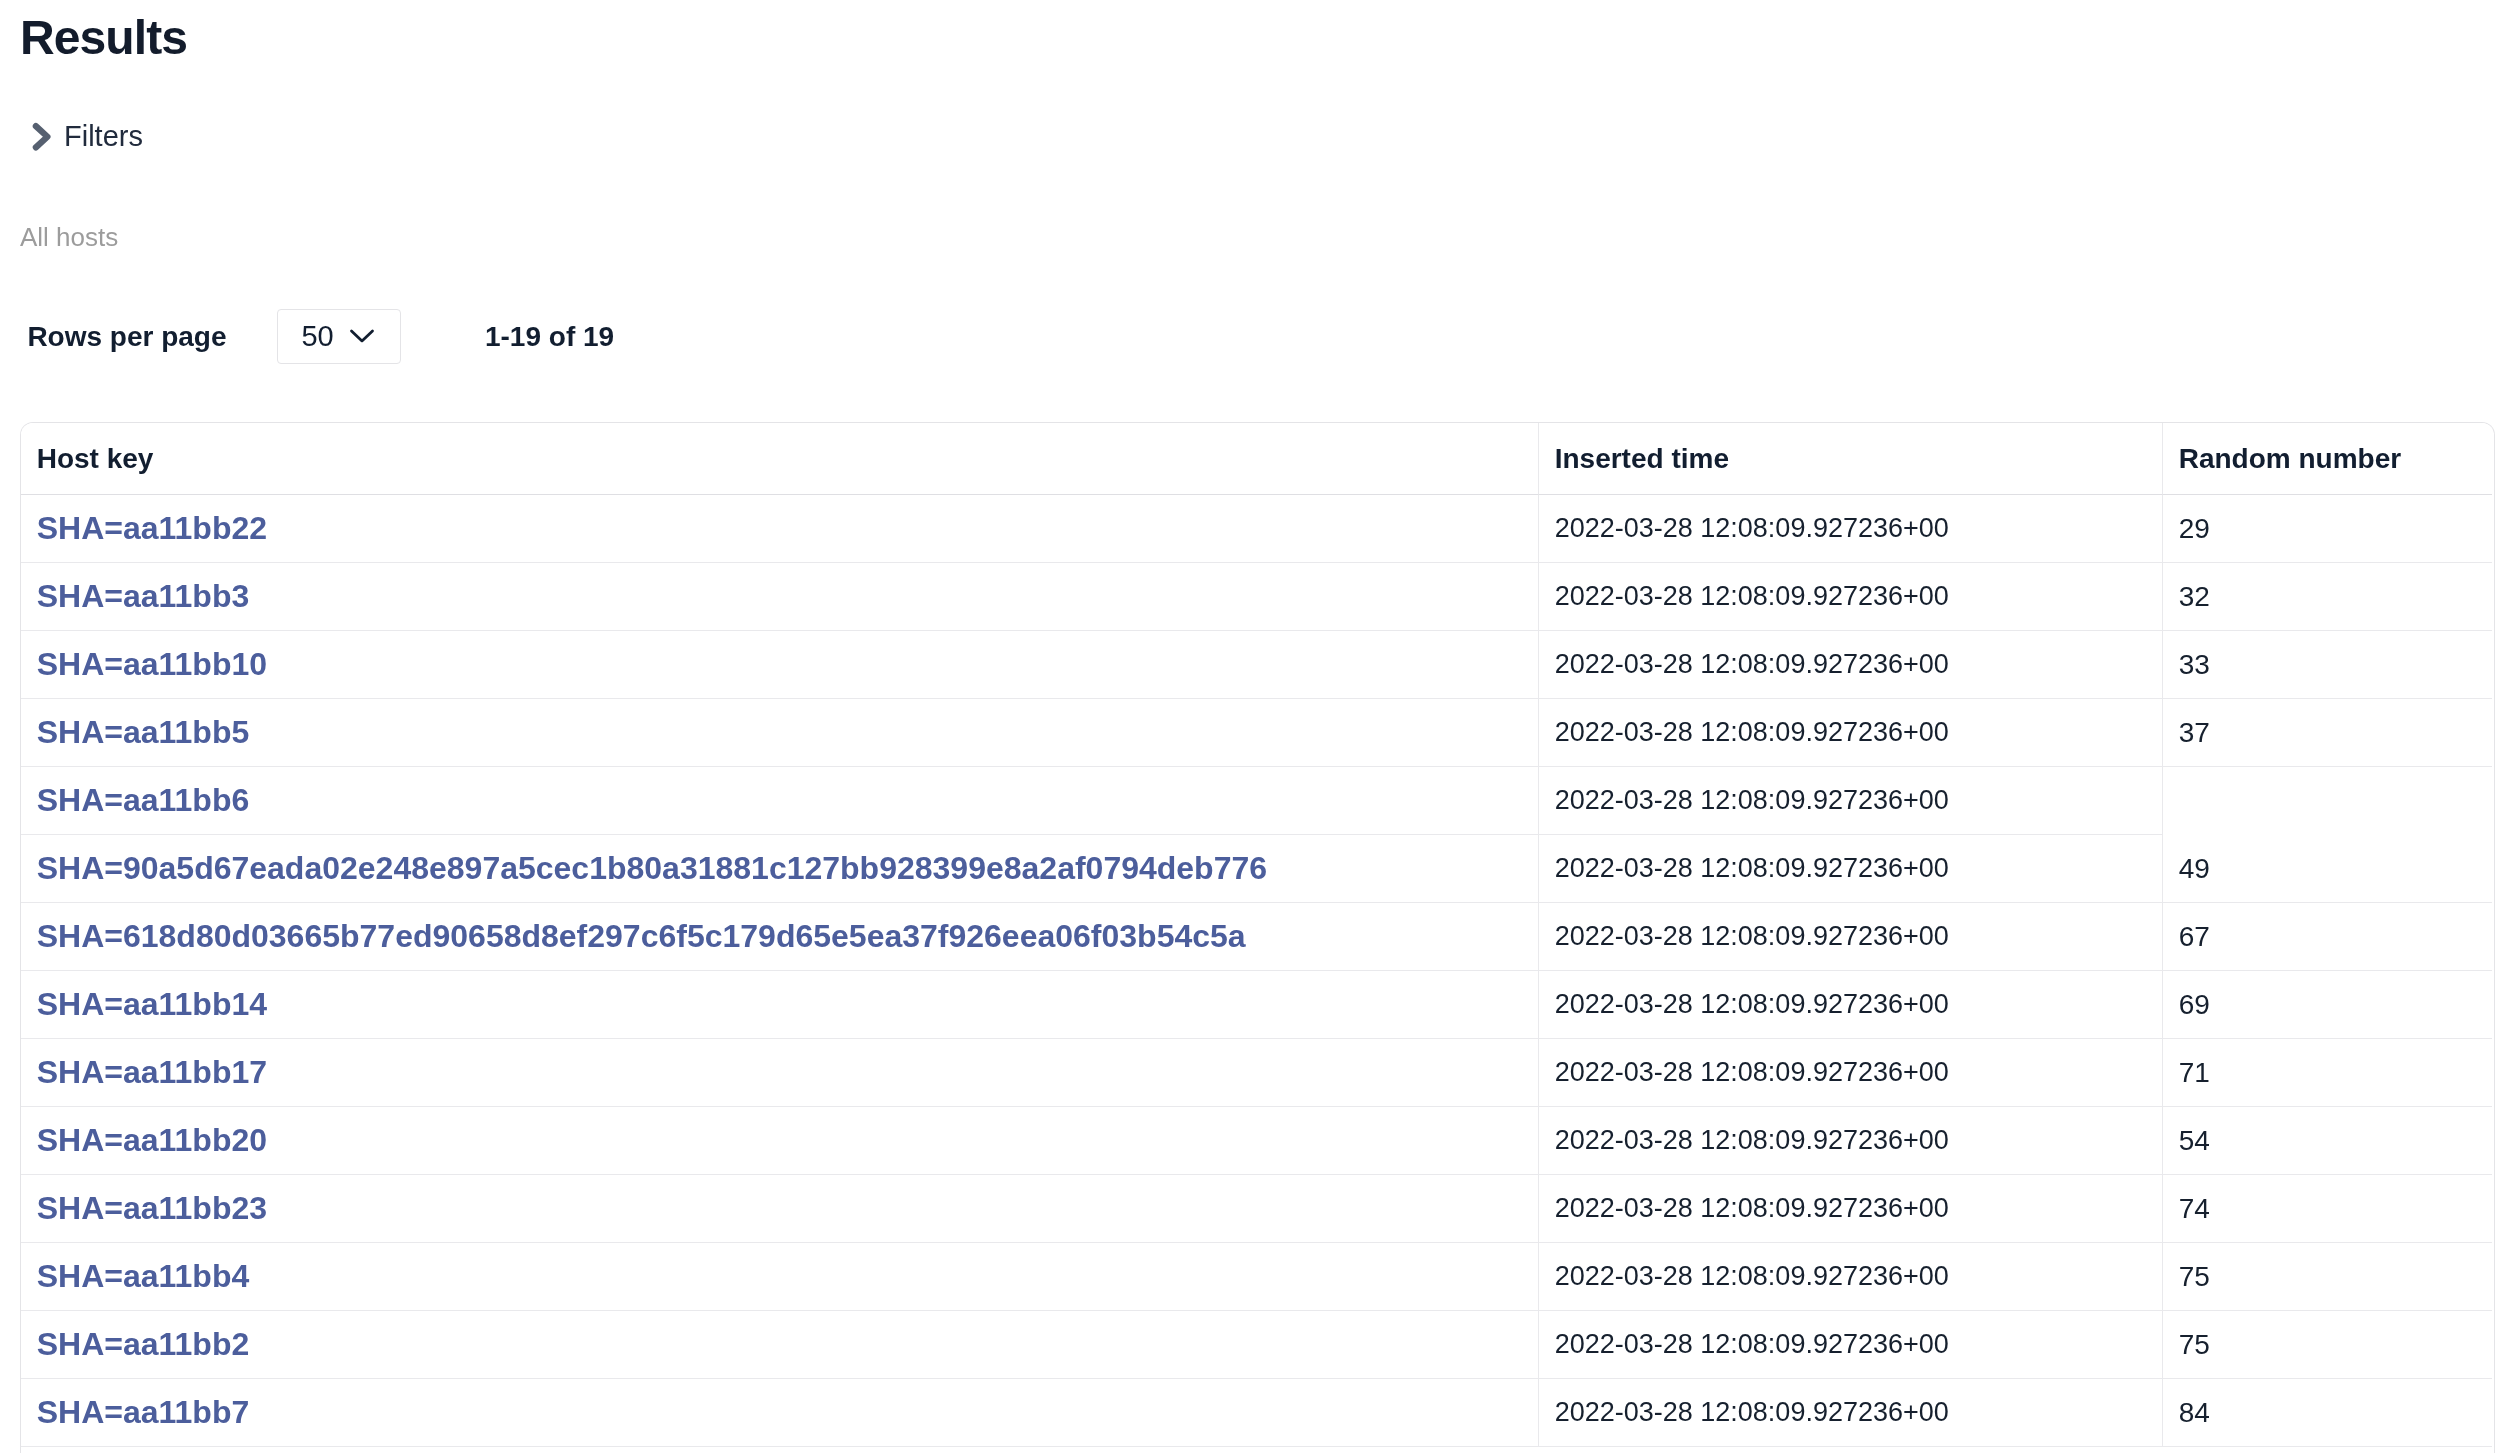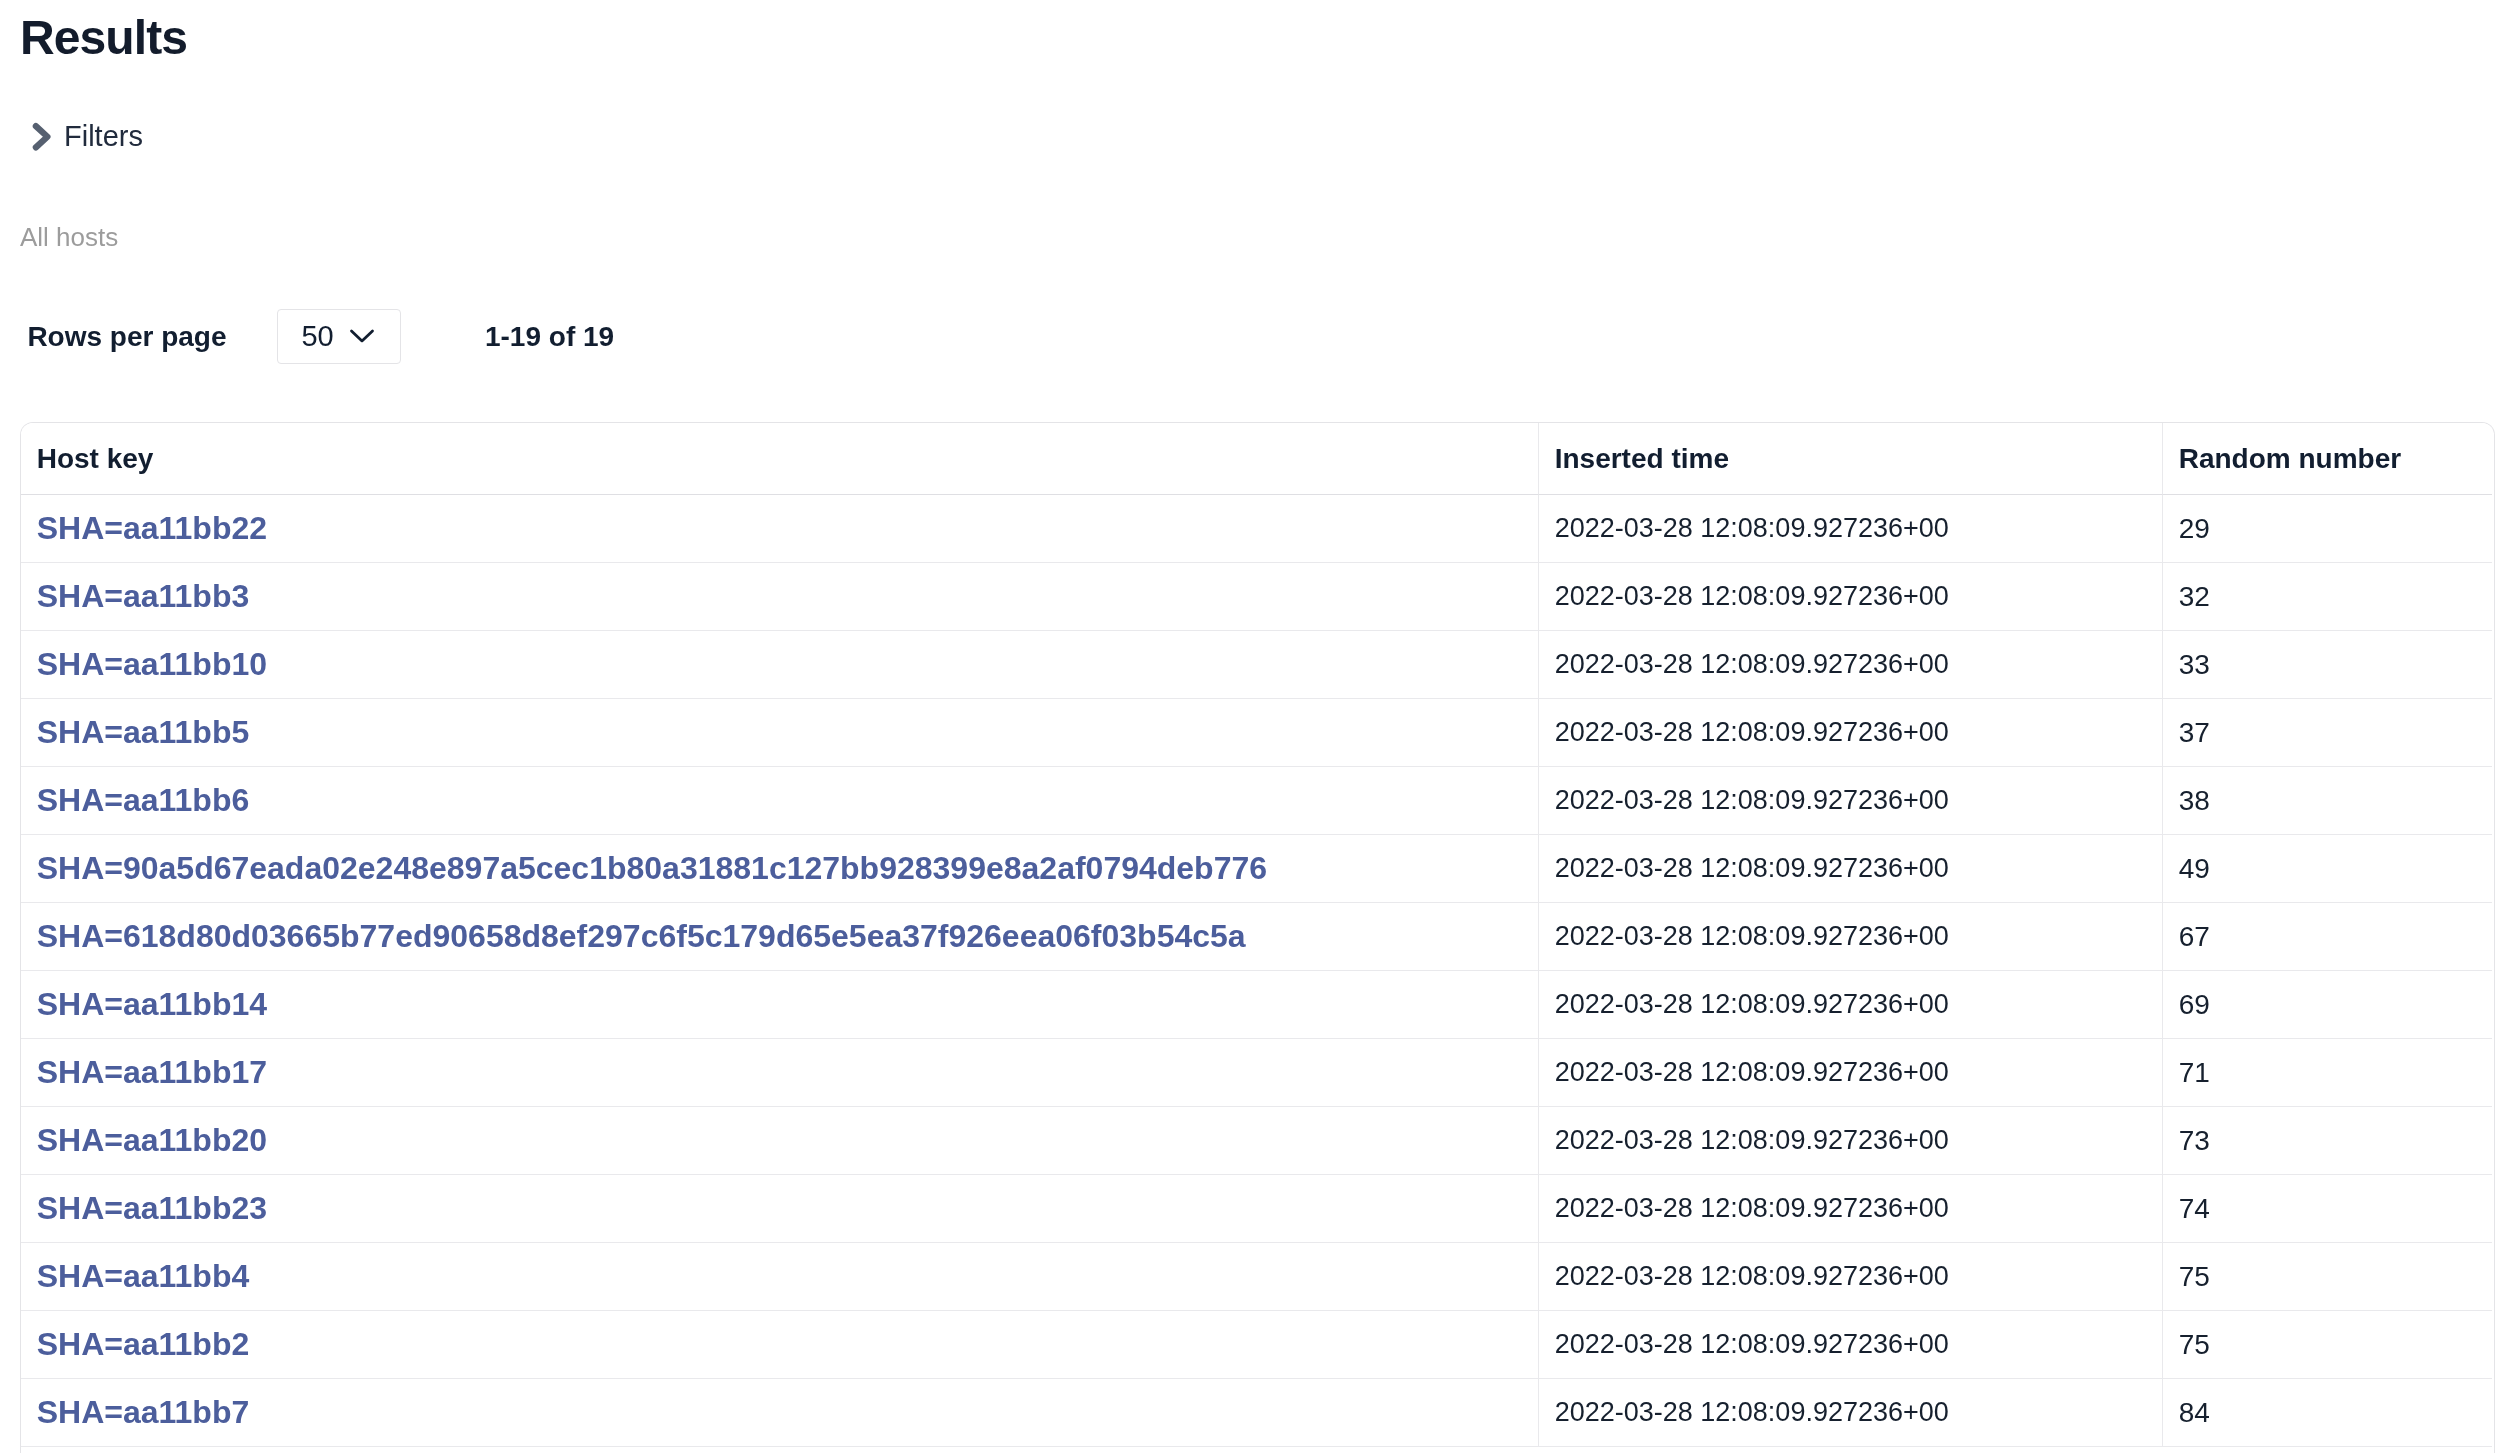--- a/index.html
+++ b/index.html
@@ -195,21 +195,20 @@
     </div>
     <div class="td cell-sep">2022-03-28 12:08:09.927236+00</div>
     <div class="td td-num">37</div>
   </div>
 
   <div class="tr">
     <div class="td cell-sep">
       <a class="host-link" href="#">SHA=aa11bb6</a>
     </div>
     <div class="td cell-sep">2022-03-28 12:08:09.927236+00</div>
-    <div class="td td-num">38</div>
   </div>
 
   <div class="tr">
     <div class="td cell-sep">
       <a class="host-link" href="#">SHA=90a5d67eada02e248e897a5cec1b80a31881c127bb928399e8a2af0794deb776</a>
     </div>
     <div class="td cell-sep">2022-03-28 12:08:09.927236+00</div>
     <div class="td td-num">49</div>
   </div>
 
@@ -235,21 +234,21 @@
     </div>
     <div class="td cell-sep">2022-03-28 12:08:09.927236+00</div>
     <div class="td td-num">71</div>
   </div>
 
   <div class="tr">
     <div class="td cell-sep">
       <a class="host-link" href="#">SHA=aa11bb20</a>
     </div>
     <div class="td cell-sep">2022-03-28 12:08:09.927236+00</div>
-    <div class="td td-num">73</div>
+    <div class="td td-num">54</div>
   </div>
 
   <div class="tr">
     <div class="td cell-sep">
       <a class="host-link" href="#">SHA=aa11bb23</a>
     </div>
     <div class="td cell-sep">2022-03-28 12:08:09.927236+00</div>
     <div class="td td-num">74</div>
   </div>
 

